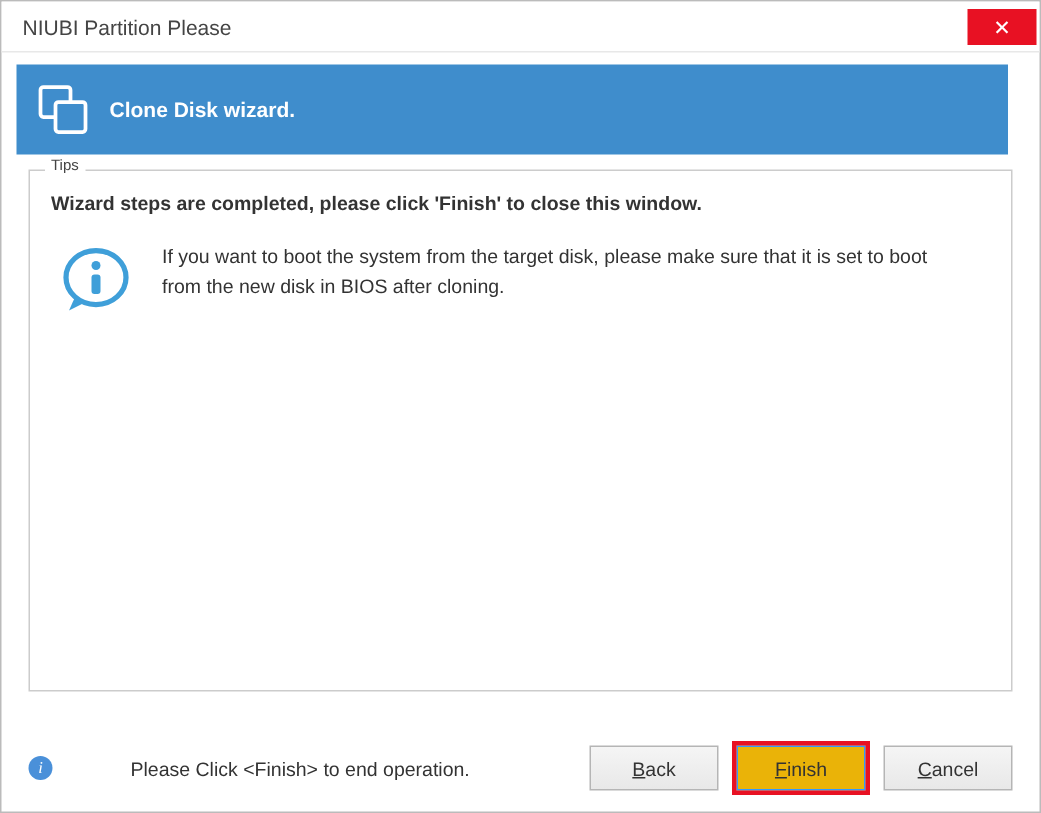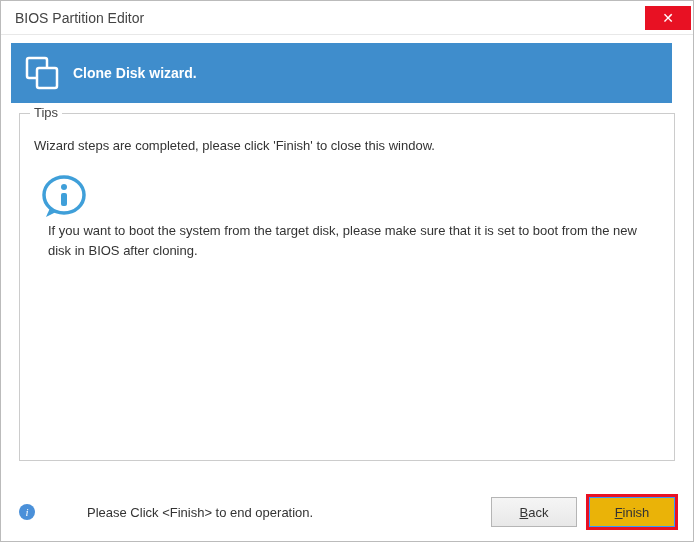--- a/index.html
+++ b/index.html
@@ -70,32 +70,31 @@
       position: relative;
       height: 348px;
     }
     .fieldset-legend {
       position: absolute;
       top: -9px;
       left: 10px;
       background: #fff;
       padding: 0 4px;
       color: #444;
-      font-size: 13px;
+      font-size: 10px;
     }
     .wizard-completed {
       color: #333;
-      margin-top: 10px;
       margin-bottom: 18px;
+      font-weight: bold;
     }
     .info-row {
       display: flex;
       align-items: flex-start;
       margin-top: 8px;
-      flex-direction: column;
     }
     .info-icon {
       width: 60px;
       flex-shrink: 0;
       display: flex;
       justify-content: center;
       padding-top: 2px;
     }
     .info-text {
       color: #333;
@@ -156,21 +155,21 @@
       border: 1px solid #3399ff;
     }
     .btn-accesskey {
       text-decoration: underline;
     }
   </style>
 </head>
 <body>
 
 <div class="titlebar">
-  <span class="titlebar-title">BIOS Partition Editor</span>
+  <span class="titlebar-title">NIUBI Partition Please</span>
   <div class="close-btn">
     <span>✕</span>
   </div>
 </div>
 
 <div class="banner">
   <div class="banner-icon">
     <svg width="34" height="34" viewBox="0 0 34 34">
       <rect x="2" y="2" width="20" height="20" rx="2" fill="none" stroke="#fff" stroke-width="2.5"></rect>
       <rect x="12" y="12" width="20" height="20" rx="2" fill="#3f8dcc" stroke="#fff" stroke-width="2.5"></rect>
@@ -198,14 +197,15 @@
 </div>
 
 <div class="footer">
   <div class="footer-left">
     <div class="footer-info-icon">i</div>
     <span class="footer-text">Please Click &lt;Finish&gt; to end operation.</span>
   </div>
   <div class="footer-buttons">
     <button class="btn"><span class="btn-accesskey">B</span><span>ack</span></button>
     <button class="btn highlighted"><span class="btn-accesskey">F</span><span>inish</span></button>
+    <button class="btn"><span class="btn-accesskey">C</span><span>ancel</span></button>
   </div>
 </div>
 
 </body></html>

